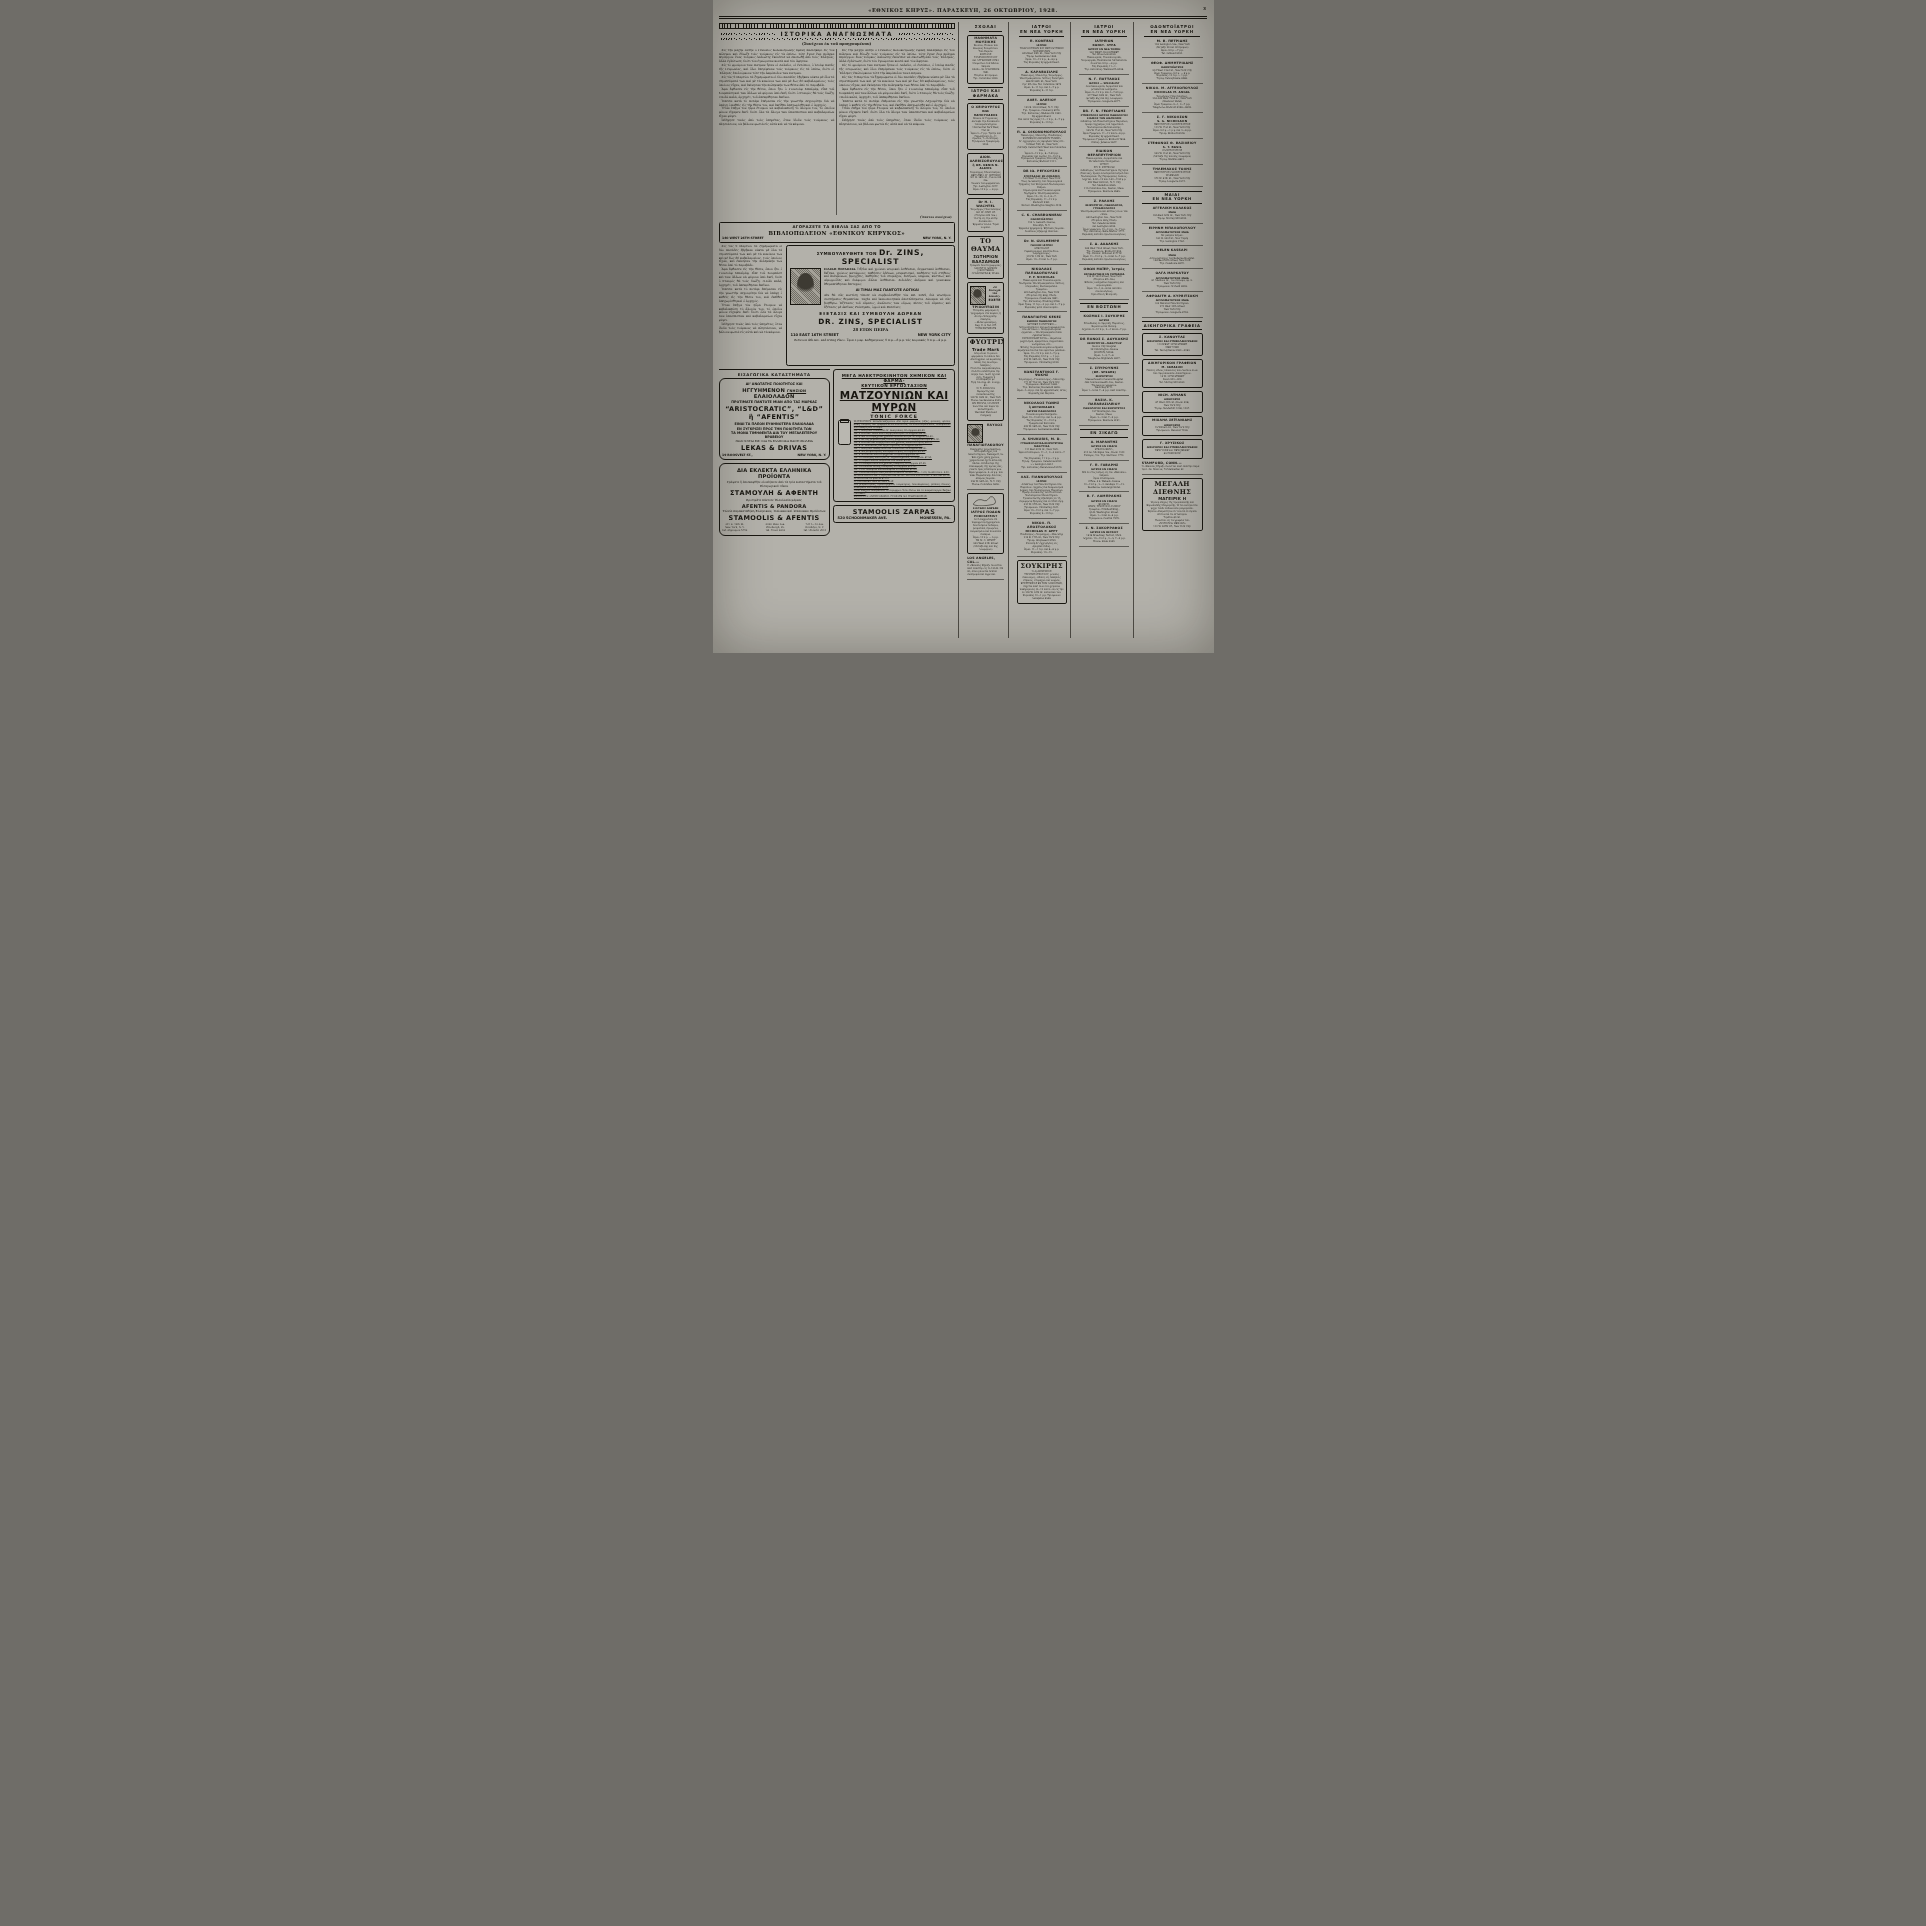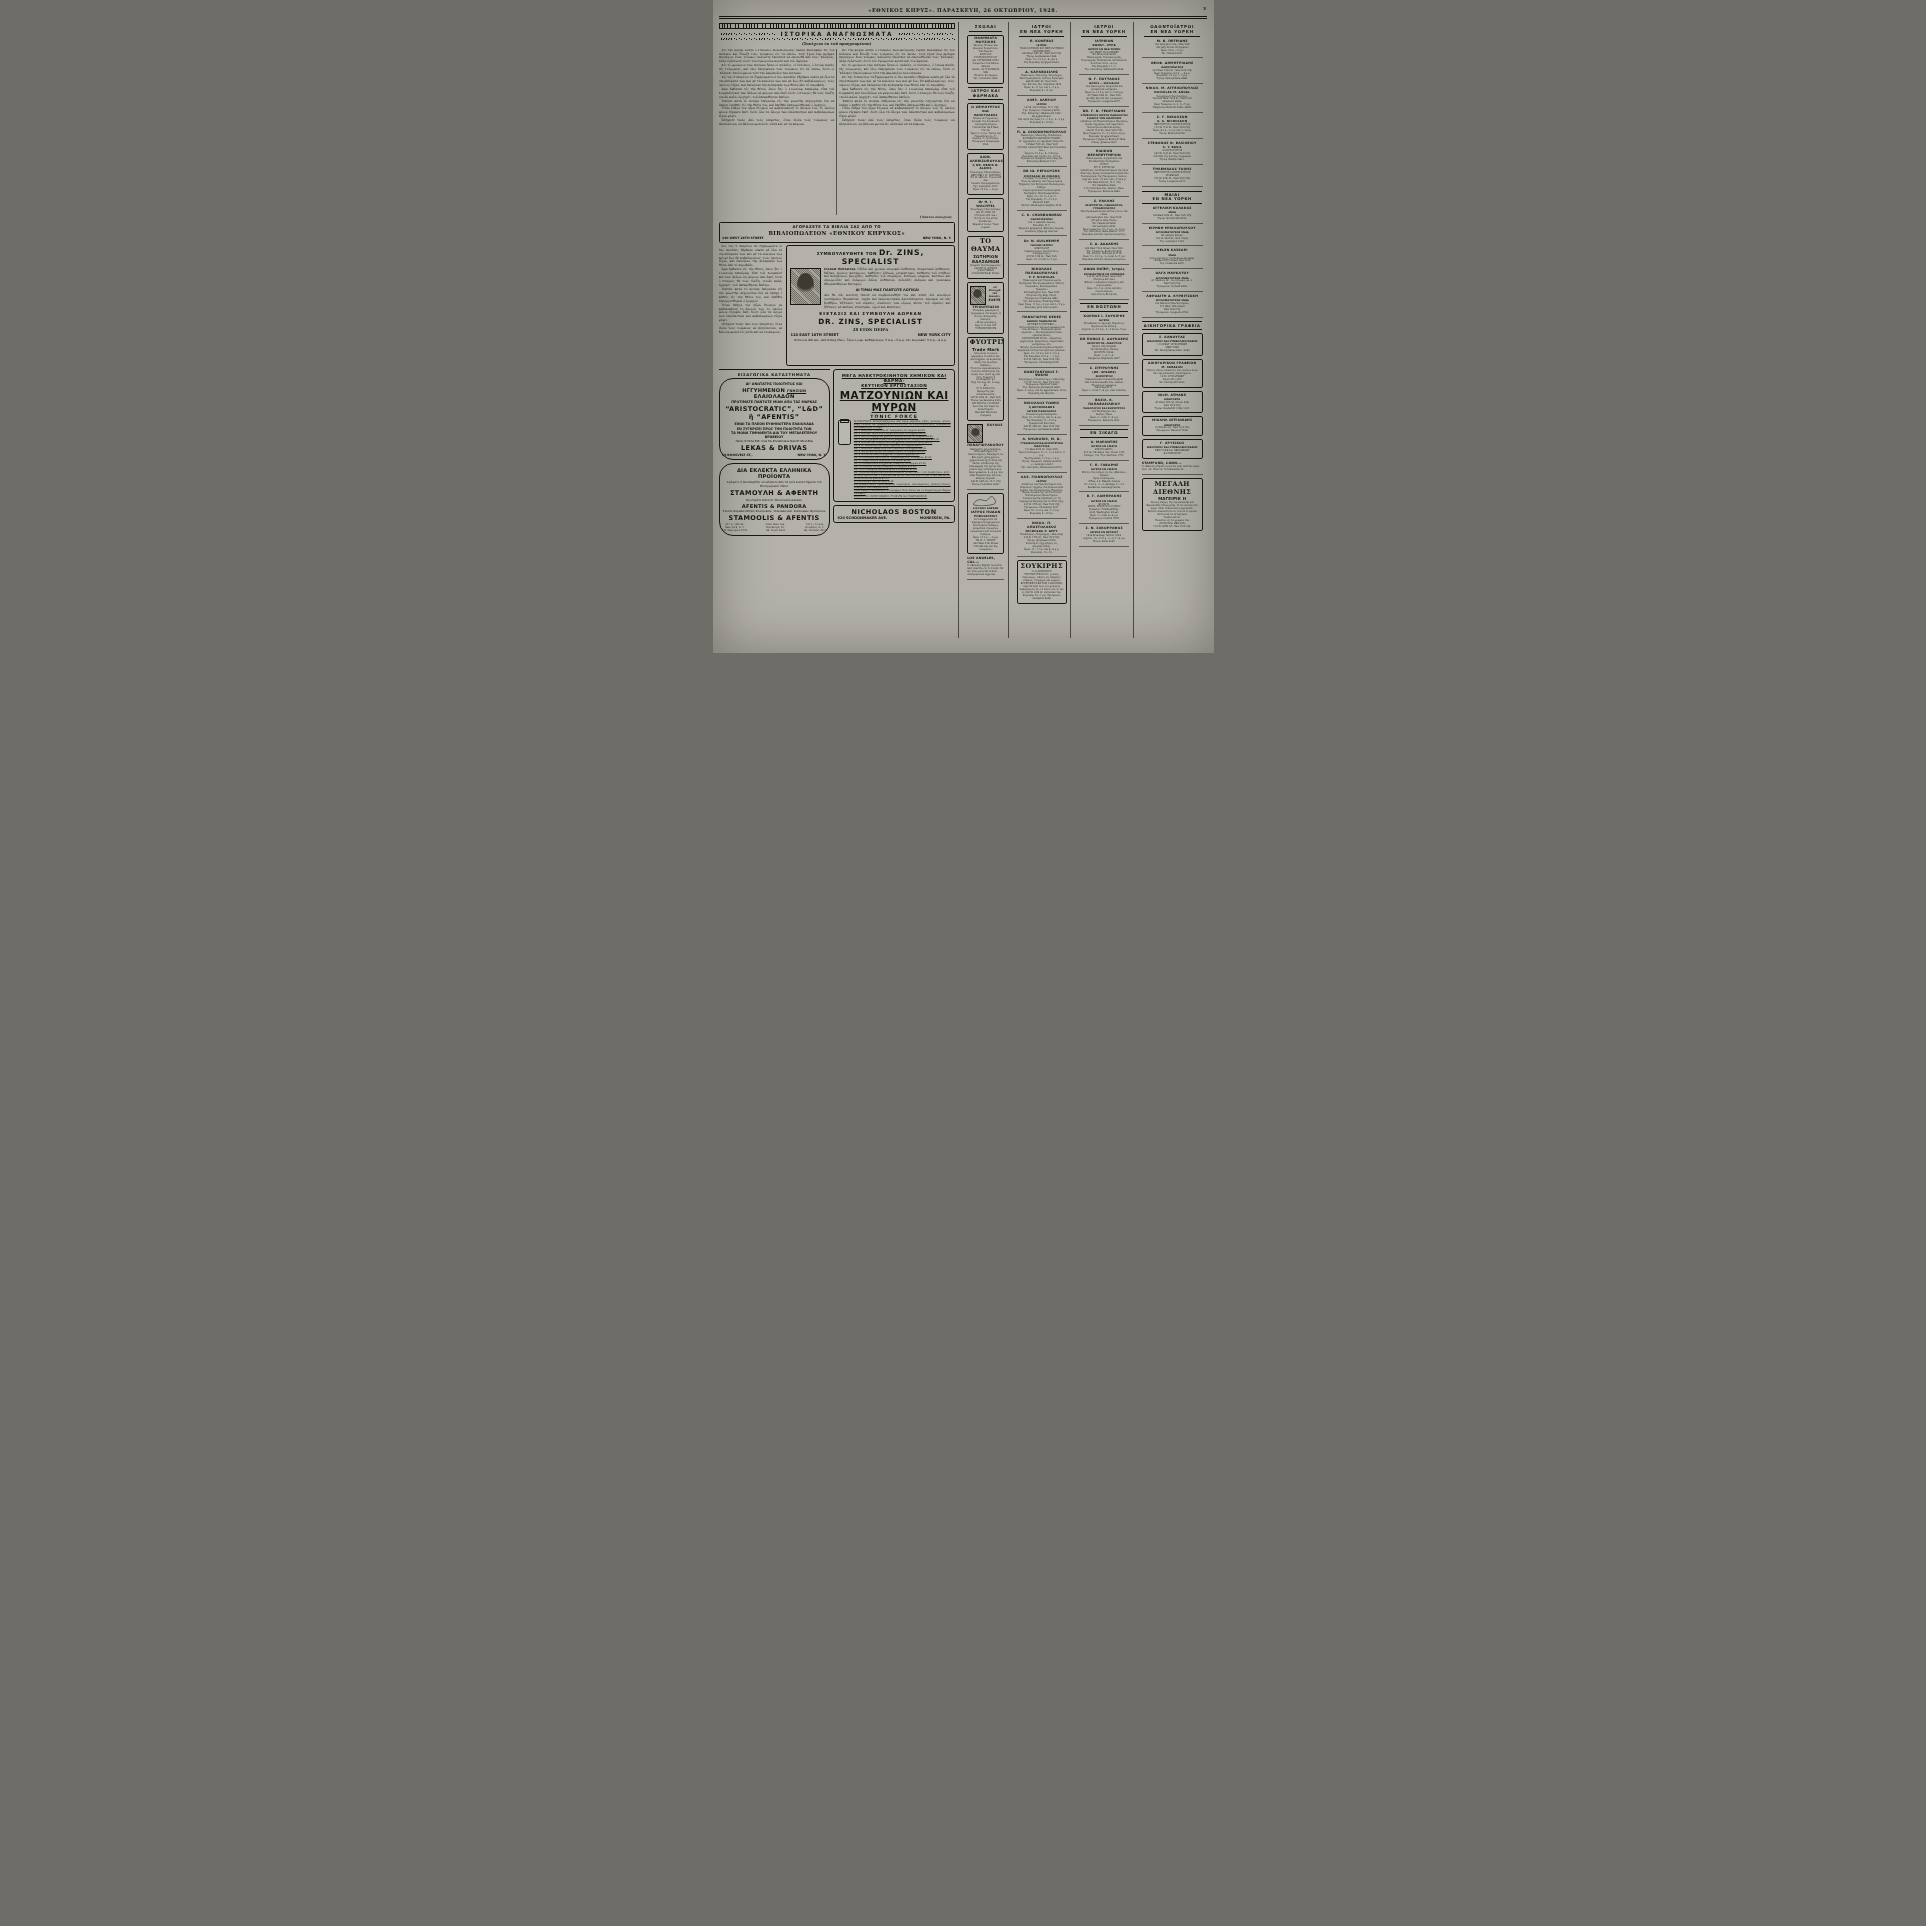--- a/index.html
+++ b/index.html
@@ -65,21 +65,21 @@
   .zbold{font-family:"DejaVu Sans",sans-serif;font-weight:bold;font-size:3.5px;text-align:center;margin:1.2px 0;}
   .zfree{font-family:"DejaVu Sans",sans-serif;font-weight:bold;font-size:4.2px;text-align:center;letter-spacing:0.8px;margin:1.5px 0 0.8px;}
   .zname{font-family:"DejaVu Sans",sans-serif;font-weight:bold;font-size:7.3px;text-align:center;letter-spacing:0.8px;}
   .zexp{font-weight:bold;font-size:3.9px;text-align:center;margin:0.8px 0;}
   .zaddr{display:flex;justify-content:space-between;font-family:"DejaVu Sans",sans-serif;font-weight:bold;font-size:3.7px;margin-top:0.8px;}
   .zhours{font-size:2.9px;text-align:center;margin-top:0.8px;}
   
   .leftads{width:47%;}
   .eisagogika{text-align:center;font-family:"DejaVu Sans",sans-serif;font-weight:bold;font-size:3.9px;letter-spacing:0.6px;
     border-top:0.6px solid #181610;padding-top:1.5px;margin-bottom:1.5px;}
-  .adbox{border:0.9px solid #181610;border-radius:14px;padding:2.3px 2.3px;margin-bottom:3.1px;text-align:center;}
+  .adbox{border:0.9px solid #181610;border-radius:6px;padding:2.3px 2.3px;margin-bottom:3.1px;text-align:center;}
   .adbox .s{font-family:"DejaVu Sans",sans-serif;font-weight:bold;font-size:3.3px;margin:0.4px 0;}
   .adbox .m{font-family:"DejaVu Sans",sans-serif;font-weight:bold;font-size:5.2px;letter-spacing:0.2px;margin:0.8px 0;}
   .adbox .xl{font-family:"DejaVu Sans",sans-serif;font-weight:bold;font-size:6.5px;letter-spacing:0.4px;margin:0.8px 0;}
   .adbox .t{font-size:2.8px;margin:0.4px 0;}
   .adbox .addr3{display:flex;justify-content:space-between;gap:1.5px;font-size:2.5px;margin-top:1.2px;text-align:center;white-space:pre-line;}
   .underline{text-decoration:underline;}
   
   .matz{flex:1;}
   .matzbox{border:1px solid #181610;border-radius:3.1px;padding:2.7px 3.1px;text-decoration:underline;}
   .matz-h1{text-align:center;font-family:"DejaVu Sans",sans-serif;font-weight:bold;font-size:4.2px;letter-spacing:0.4px;white-space:pre-line;}
@@ -245,21 +245,21 @@
 Νο. 14 Δι’ ἀναιμίαν καὶ ἀδυναμίαν 20 οὐγγιῶν $7.50.
 Νο. 15 Κατάπλασμα Ματζουνίου 5 πάκετα τὰ 500, δόλλ. 1.00, τὰ 600 δόλλ. 5.00.
 ΜΥΡΟΝ ΖΑΡΠΑ Νο. 1 τιμὴ 50c καὶ $1.00. ΜΥΡΟΝ ΖΑΡΠΑ Νο. 2 50c καὶ $1.00. ΛΟΣΙΟΝ διὰ τὰ μαλλιὰ $1.00.
 ΑΙ ΙΔΙΟΤΗΤΕΣ ΤΩΝ ΜΥΡΩΝ ΜΑΣ
 Διὰ ῥευματισμούς, κρυολογήματα, νευραλγίας, πονοκεφάλους, μυϊκοὺς πόνους, πιασίματα καὶ διάφορα ἄλλα.
 Ὅσοι πάσχετε δοκιμάσατε τὸ περίφημον Tonic Force καὶ τὸ θαυματουργὸν Zarpas Ointment.
 ΖΗΤΟΥΝΤΑΙ ΑΝΤΙΠΡΟΣΩΠΟΙ. ΓΡΑΨΑΤΕ ΔΙΑ ΠΛΗΡΟΦΟΡΙΑΣ.</div>
             </div>
           </div>
           <div class="zarpasbox">
-            <div class="zarpas-name">NICHOLAOS BOSTON</div>
+            <div class="zarpas-name">STAMOOLIS ZARPAS</div>
             <div class="zarpas-addr">
               <span>520 SCHOONMAKER AVE.</span>
               <span>MONESSEN, PA.</span>
             </div>
           </div>
         </div>
       </div>
     </div>
 
     <div class="col">

